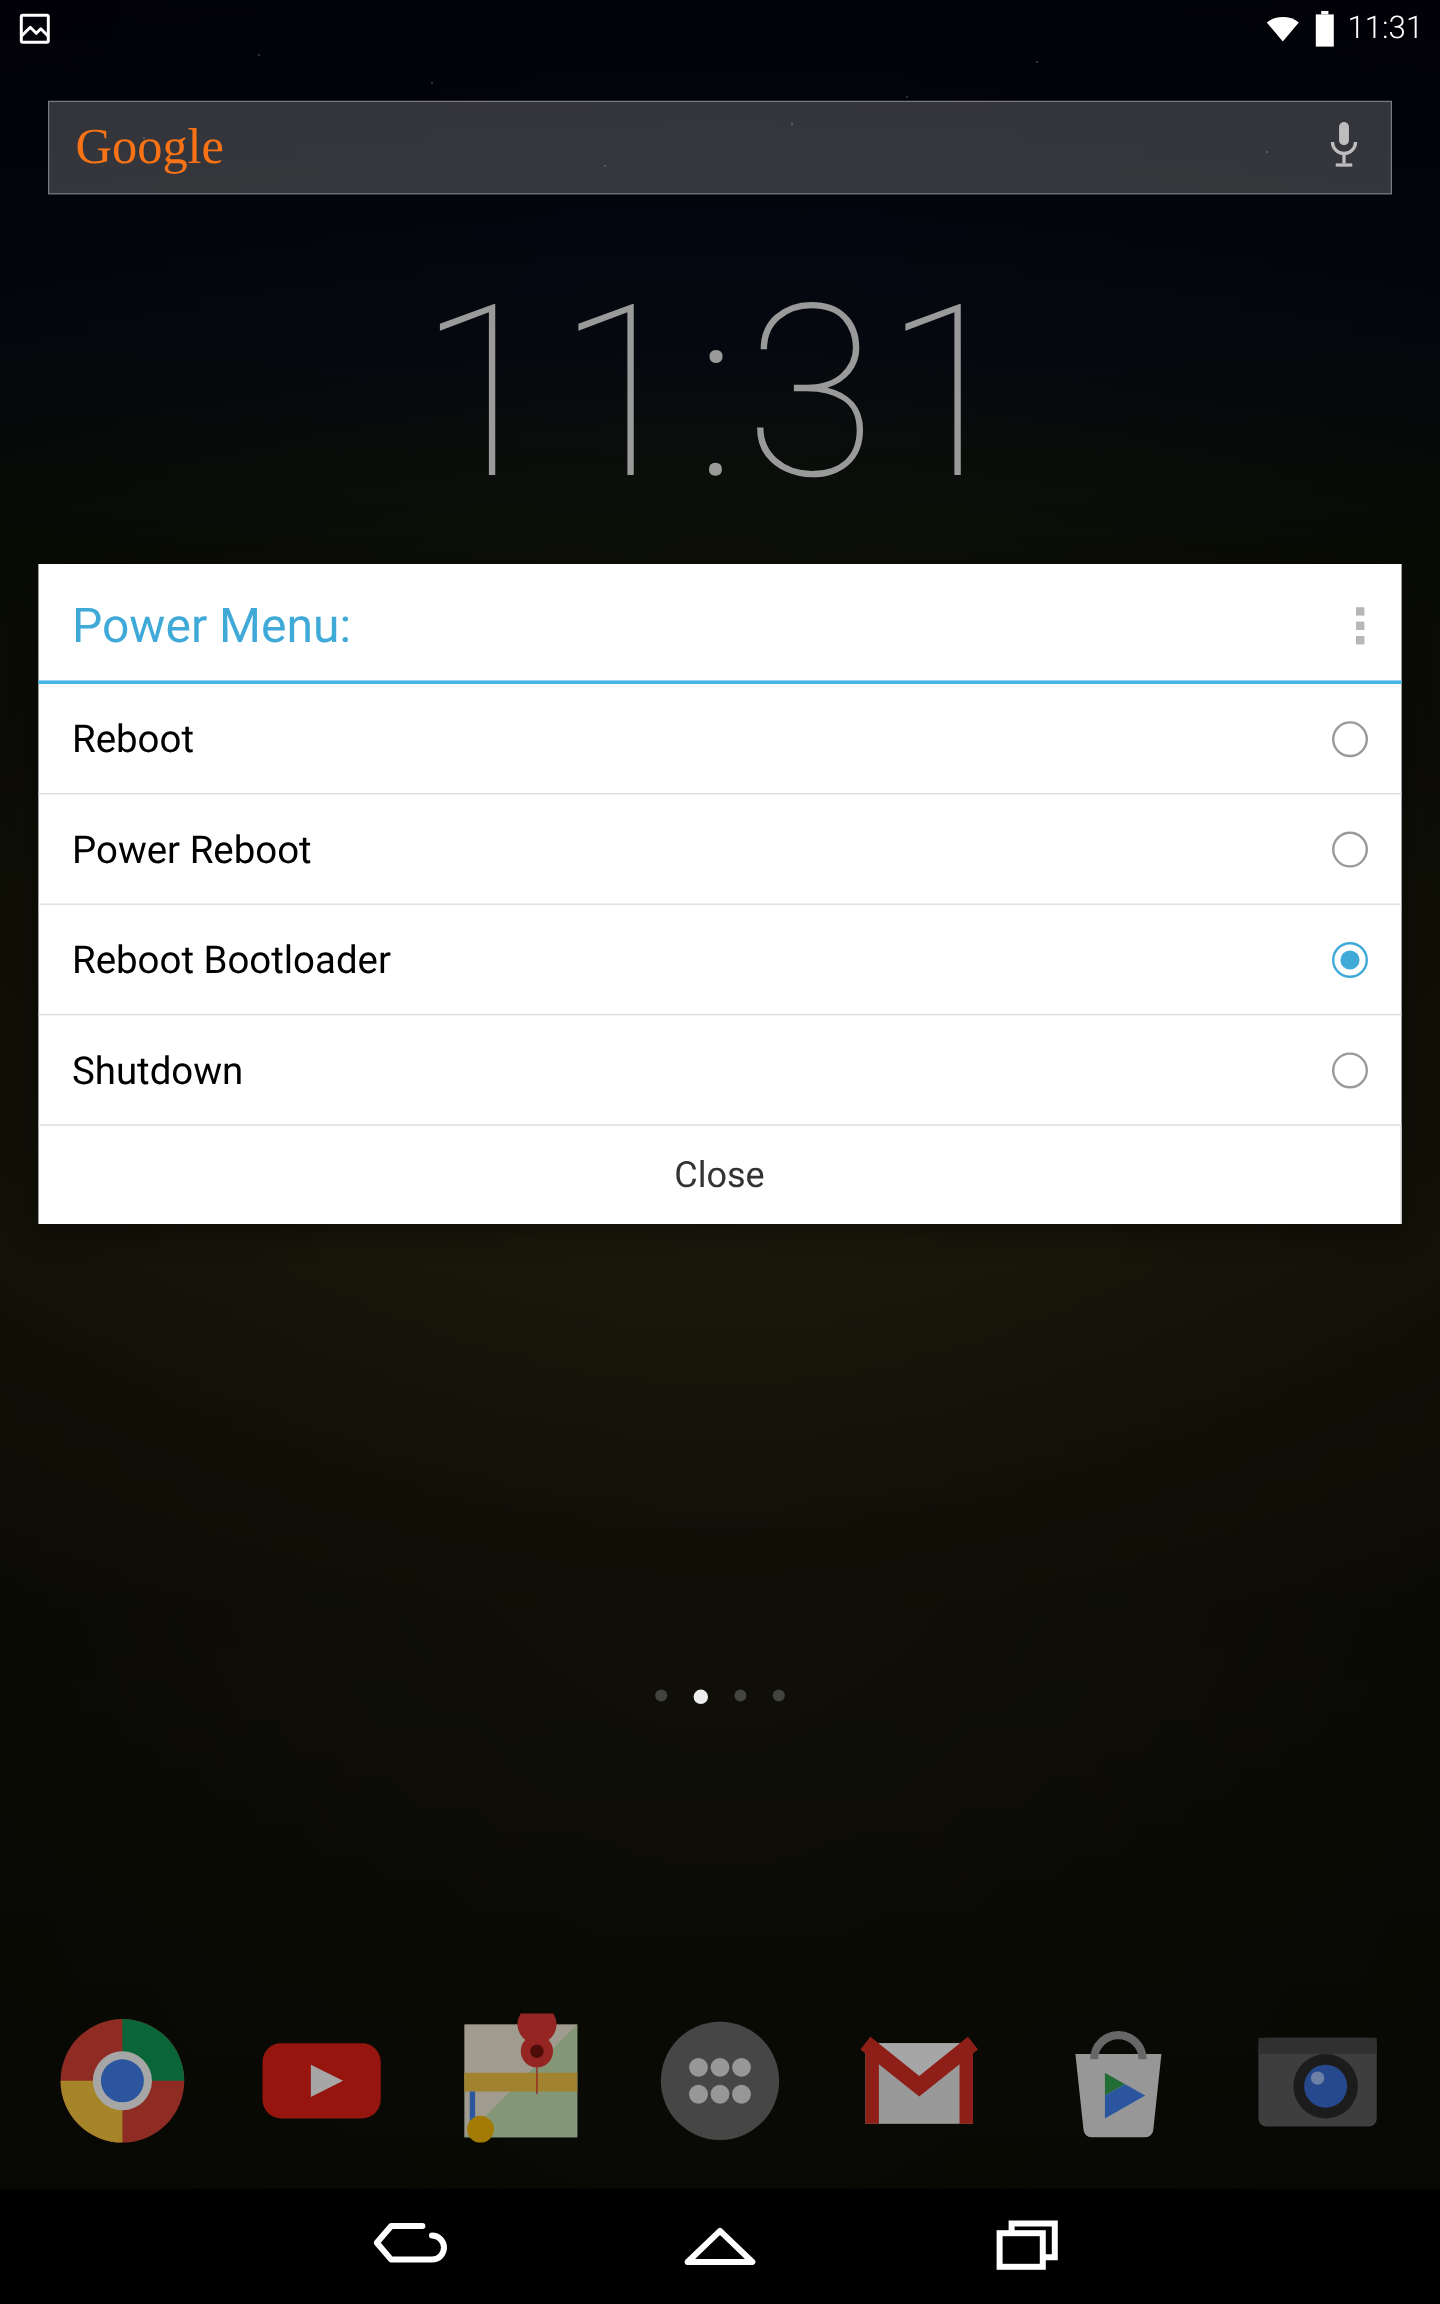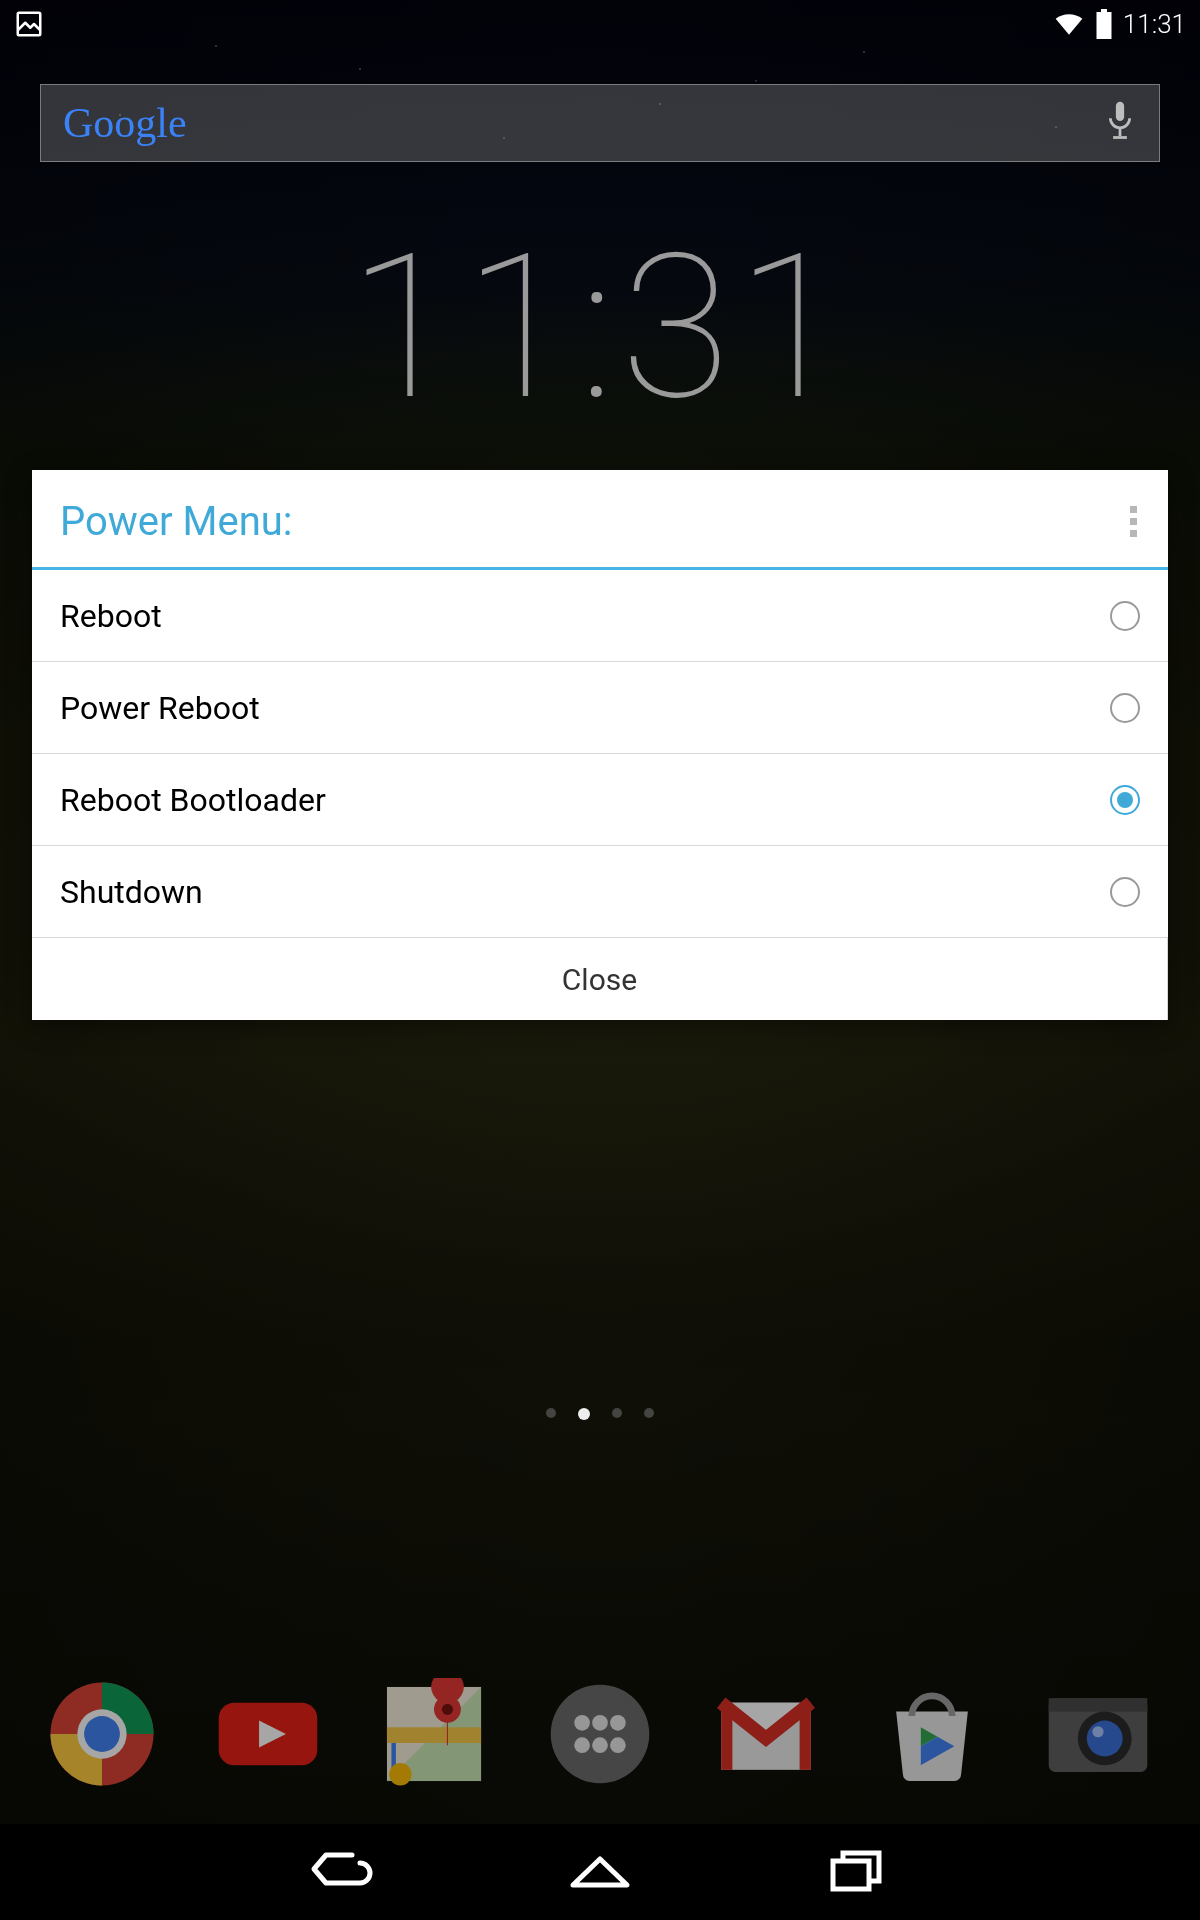--- a/index.html
+++ b/index.html
@@ -49,21 +49,21 @@
   .statusbar svg { display:block; }
 
   
   .search-widget {
     position:absolute; top:84px; left:40px; right:40px; height:78px;
     background: rgba(255,255,255,0.20);
     border:1px solid rgba(255,255,255,0.35);
     display:flex; align-items:center; padding:0 22px;
     color:#bdbdbd;
   }
-  .search-widget .logo { font-family: Georgia, "Times New Roman", serif; font-size:42px; color:#3b82f6; letter-spacing:0px; }
+  .search-widget .logo { font-family: Georgia, "Times New Roman", serif; font-size:42px; color:#f97316; letter-spacing:0px; }
   .search-widget .mic { margin-left:auto; }
 
   
   .clock {
     position:absolute; top:210px; left:0; right:0;
     text-align:center; color:#9a9a9a; font-weight:100;
     font-size:200px; letter-spacing:6px;
     font-family:"Roboto Thin","Helvetica Neue",Arial,sans-serif;
   }
 

